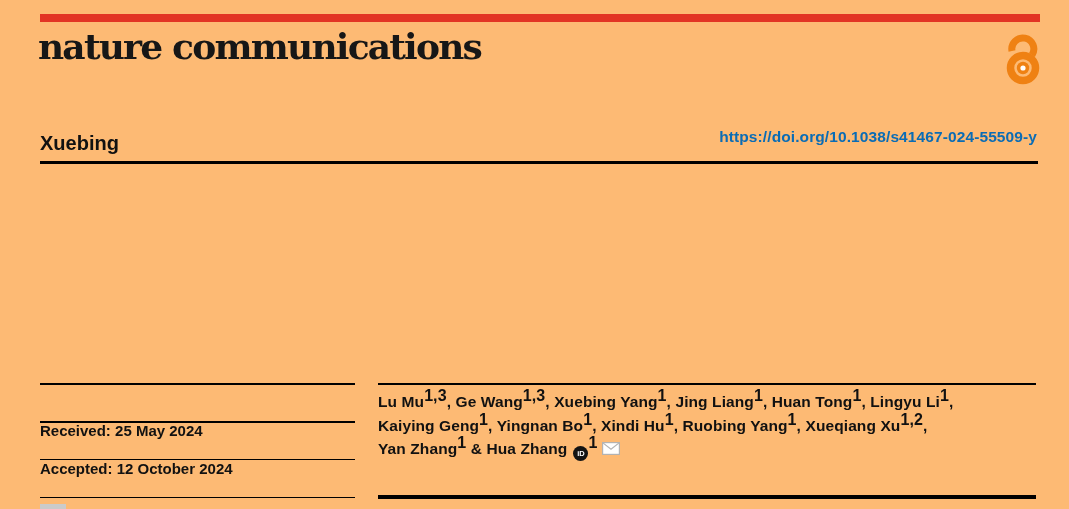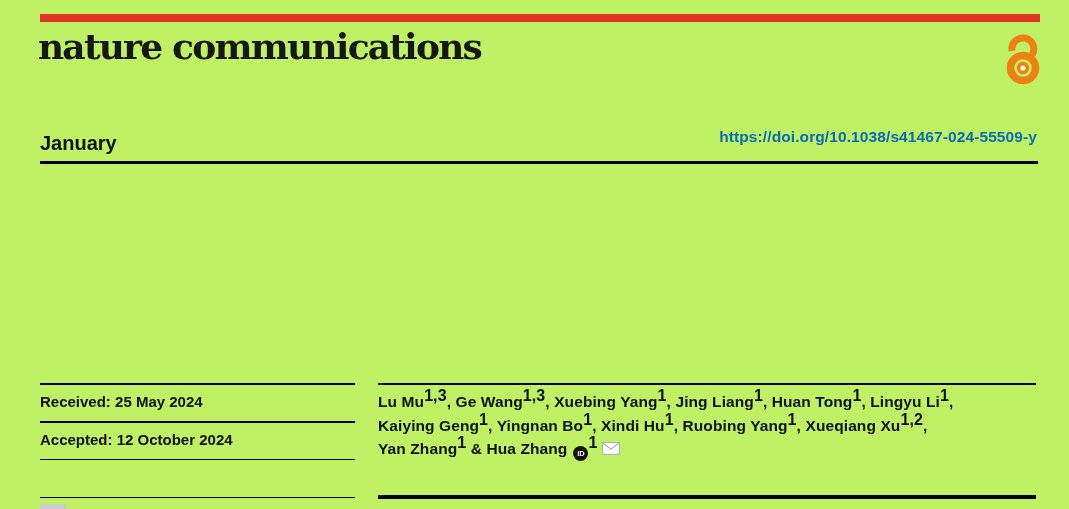--- a/index.html
+++ b/index.html
@@ -3,21 +3,21 @@
 <meta charset="utf-8">
 <style>
   * { margin: 0; padding: 0; box-sizing: border-box; }
   html, body { background: #ffffff; }
   body {
     width: 1069px; height: 509px;
     font-family: "Liberation Sans", sans-serif;
     position: relative; overflow: hidden;
     color: #121212;
   }
-  .page { position: absolute; inset: 0; background: #bef264; }
+  .page { position: absolute; inset: 0; background: #fdba74; }
 
   
   .red-bar { position: absolute; left: 40px; top: 14px; width: 1000px; height: 8px; background: #e23424; }
   .wordmark {
     position: absolute; left: 38px; top: 25px;
     font-family: "DejaVu Serif", serif; font-weight: bold;
     font-size: 36px; letter-spacing: -1.8px; color: #171717;
     white-space: nowrap;
   }
   .oa-icon { position: absolute; left: 1001px; top: 31px; width: 44px; height: 56px; }
@@ -45,21 +45,21 @@
   
   .divider { position: absolute; background: #000; height: 1.5px; }
   .d-left { left: 40px; width: 315px; }
   .d-right { left: 378px; width: 658px; }
   .d1 { top: 383px; }
   .d2 { top: 421px; height: 2px; }
   .d3 { top: 459px; height: 1.3px; }
   .d4 { top: 497px; height: 1.4px; }
   .d-thick { top: 495px; height: 4px; }
 
-  .date-row { position: absolute; left: 40px; width: 315px; font-size: 15px; font-weight: bold; color: #111; }
+  .date-row { position: absolute; left: 40px; width: 315px; font-size: 15px; font-weight: bold; color: #111; margin-top: 29px; }
   .r-received { top: 393px; }
   .r-accepted { top: 431px; }
   .r-published {
     top: 468px; font-family: "Liberation Serif", serif;
     font-weight: normal; font-size: 16.5px; color: #0d0d0d;
   }
 
   .author-block {
     position: absolute; left: 378px; top: 390px; width: 662px;
     font-size: 15.5px; font-weight: bold; color: #111;
@@ -87,21 +87,21 @@
   <div class="red-bar"></div>
   <div class="wordmark">nature communications</div>
 
   <svg class="oa-icon" viewBox="0 0 44 56" xmlns="http://www.w3.org/2000/svg">
     <path d="M31 24 A11 11 0 1 0 11 20" fill="none" stroke="#ef8113" stroke-width="7"></path>
     <circle cx="22" cy="37" r="12.5" fill="none" stroke="#ef8113" stroke-width="7.5"></circle>
     <circle cx="22" cy="37" r="6.2" fill="#ef8113"></circle>
     <circle cx="22" cy="37" r="2.6" fill="#ffffff"></circle>
   </svg>
 
-  <div class="article-type">January</div>
+  <div class="article-type">Xuebing</div>
   <a class="doi-link" href="#">https://doi.org/10.1038/s41467-024-55509-y</a>
   <div class="head-rule"></div>
 
 
   <div class="divider d-left d1"></div>
   <div class="divider d-right d1"></div>
   <div class="divider d-left d2"></div>
   <div class="divider d-left d3"></div>
   <div class="divider d-left d4"></div>
   <div class="divider d-right d-thick"></div>

